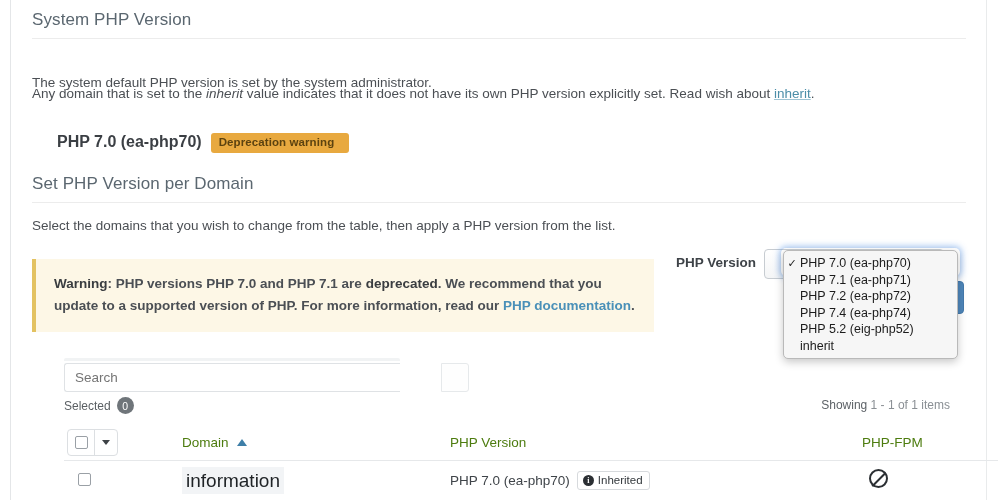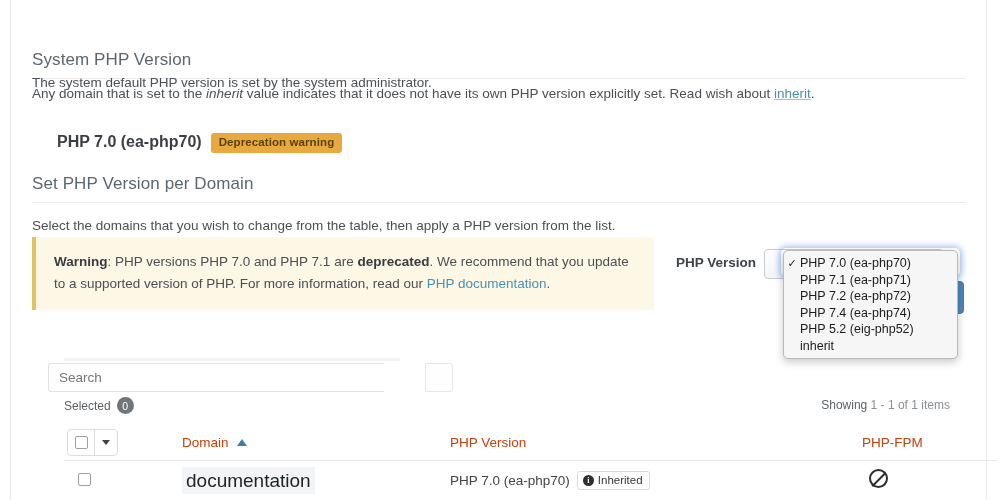--- a/index.html
+++ b/index.html
@@ -69,21 +69,21 @@
     display: flex;
     align-items: center;
     gap: 9px;
   }
   .badge-deprecation {
     display: inline-block;
     background: #e8a93f;
     color: #5c4310;
     font-size: 11.5px;
     font-weight: bold;
-    padding: 4px 8px 4px 8px;
+    padding: 4px 15px 4px 8px;
     border-radius: 3px;
     letter-spacing: 0.1px;
     line-height: 1;
     position: relative;
     top: 1px;
     text-align: right;
   }
 
   
   .warn-box {
@@ -189,21 +189,21 @@
     left: 781px; top: 248px;
     width: 179px; height: 28px;
     border-radius: 5px;
     box-shadow: 0 0 6px 2px rgba(70,140,230,0.45);
     z-index: 49;
   }
 
   
   .search-row {
     position: absolute;
-    left: 16px; top: 363px;
+    left: 32px; top: 363px;
     display: flex;
     align-items: flex-start;
     gap: 41px;
   }
   .search-input {
     width: 336px;
     height: 29px;
     border: 1px solid #dfe2e5;
     border-right: none;
     border-radius: 3px 0 0 3px;
@@ -270,21 +270,21 @@
     height: 37px;
     border-bottom: 1px solid #e6e8ea;
   }
   .col-check { width: 118px; flex: 0 0 118px; padding-left: 3px; }
   .col-domain { width: 268px; flex: 0 0 268px; }
   .col-ver { width: 408px; flex: 0 0 408px; }
   .col-fpm { flex: 1 1 auto; text-align: left; padding-left: 4px; }
 
   .th {
     font-size: 13.5px;
-    color: #c2410c;
+    color: #4d7c0f;
     font-weight: normal;
   }
   .sort-arrow {
     display: inline-block;
     margin-left: 5px;
     width: 0; height: 0;
     border-left: 5px solid transparent;
     border-right: 5px solid transparent;
     border-bottom: 7px solid #3e7fa8;
     position: relative; top: -1px;
@@ -384,21 +384,21 @@
 </head>
 <body>
 
 <div id="page">
 
   <div class="left-rail"></div>
   <div class="right-rail"></div>
 
   <div class="content">
 
-    <div style="position:absolute;left:0;top:10px;width:934px;margin-top:40px;">
+    <div style="position:absolute;left:0;top:10px;width:934px;">
       <h2 class="section-title">System PHP Version</h2>
     </div>
 
     <div style="position:absolute;left:0;top:53px;width:900px;margin-top:20px;">
       <p class="para"><span>The system default PHP version is set by the system administrator.</span></p>
     </div>
 
     <div style="position:absolute;left:0;top:84px;width:900px;">
       <p class="para"><span>Any domain that is set to the </span><em>inherit</em><span> value indicates that it does not have its own PHP version explicitly set. Read wish about </span><a href="#" class="inline-link">inherit</a><span>.</span></p>
     </div>
@@ -409,21 +409,21 @@
     </div>
 
     <div style="position:absolute;left:0;top:174px;width:934px;">
       <h2 class="section-title">Set PHP Version per Domain</h2>
     </div>
 
     <div style="position:absolute;left:0;top:216px;width:900px;">
       <p class="para">Select the domains that you wish to change from the table, then apply a PHP version from the list.</p>
     </div>
 
-    <div class="warn-box" style="position:absolute;left:0;top:237px;">
+    <div class="warn-box" style="position:absolute;left:0;top:259px;font-weight:bold;">
       <b>Warning</b><span>: PHP versions PHP 7.0 and PHP 7.1 are </span><b>deprecated</b><span>. We recommend that you update to a supported version of PHP. For more information, read our </span><a href="#">PHP documentation</a><span>.</span>
     </div>
 
     <div class="search-ghost"></div>
     <div class="search-row">
       <input class="search-input" type="text" placeholder="Search" style="">
       <div class="search-btn"></div>
     </div>
 
     <div class="selected-row">
@@ -461,21 +461,21 @@
         <div class="col-fpm th">
           <span>PHP-FPM</span>
         </div>
       </div>
 
       <div class="tbl-row">
         <div class="col-check">
           <span class="cbox" style="margin-left:11px;"></span>
         </div>
         <div class="col-domain">
-          <span class="domain-name">documentation</span>
+          <span class="domain-name">information</span>
         </div>
         <div class="col-ver ver-cell">
           <span>PHP 7.0 (ea-php70)</span>
           <span class="badge-inherit">
             <span class="info-dot">i</span>
             <span>Inherited</span>
           </span>
         </div>
         <div class="col-fpm">
           <span class="no-icon" style="margin-left:7px;"></span>

